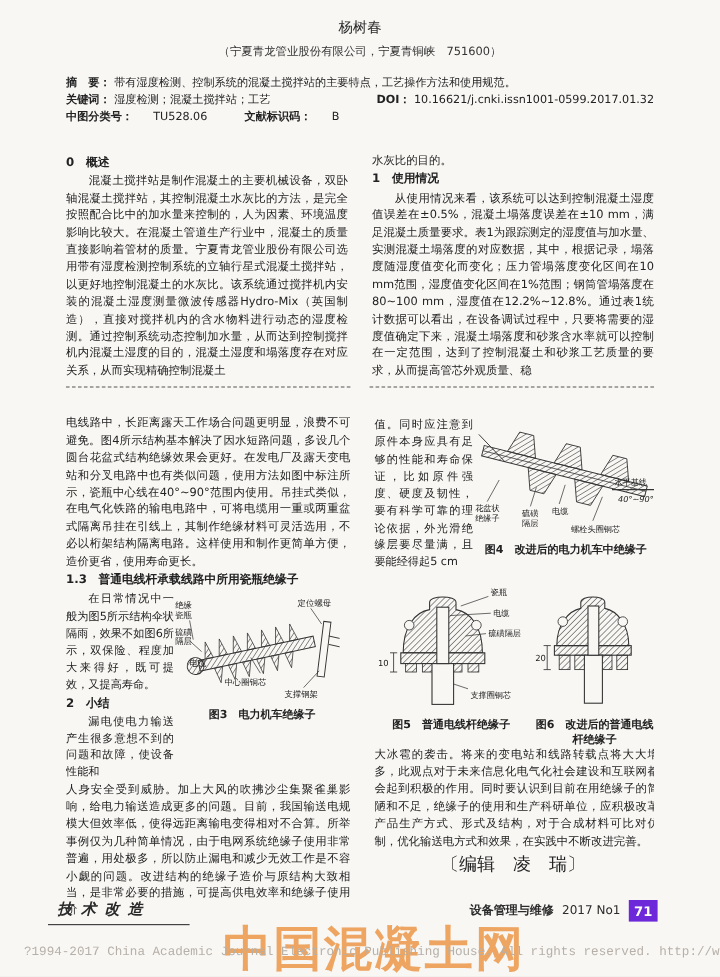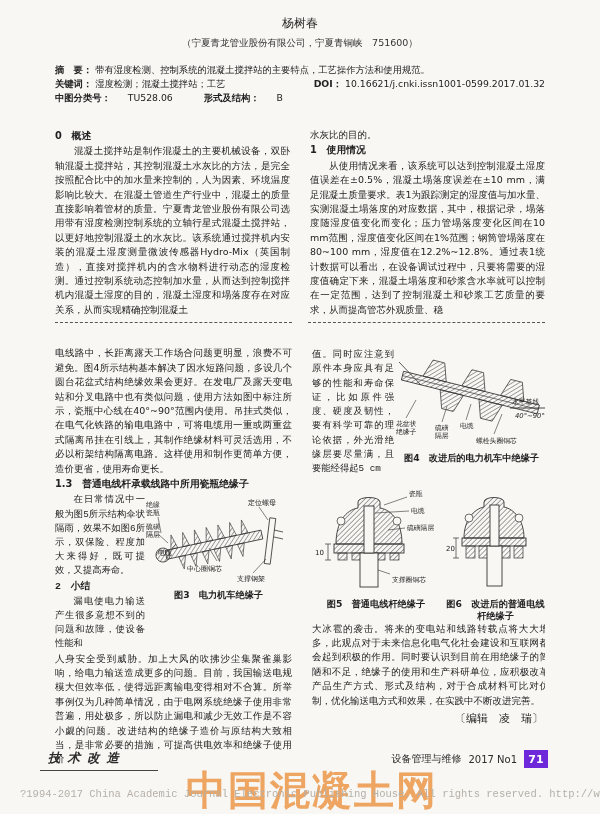--- a/index.html
+++ b/index.html
@@ -17,36 +17,36 @@
   .meta .lbl { font-weight:bold;margin-top:22px; }
   .meta-row2 { display:flex; justify-content:space-between; }
   .meta-row3 span { margin-right:14px; }
   .cols { display:flex; gap:20px; margin-top:23px; }
   .col { width:237px; font-size:9.5px; line-height:14.4px; text-align:justify; color:#222; }
   .sec { font-weight:bold; font-size:9.8px; margin:1px 0; text-align:left; }
   .ind { text-indent:2em; }
   .sep-row { display:flex; gap:16px; margin-top:5px; }
   .sep-row div { width:237px; border-top:1px dashed #555; height:1px; }
   .fig-row { display:flex; margin-top:2px; }
-  .fig-row .txt { font-size:9.3px; line-height:14.2px; text-align:justify;font-family:Liberation Mono, monospace; }
+  .fig-row .txt { font-size:9.3px; line-height:14.2px; text-align:justify; }
   .f3t { width:90px; }  .f3f { width:147px; }
   .f4t { width:82px; }  .f4f { width:155px; }
   .figcap { text-align:center; font-size:9.2px; font-weight:bold; margin-top:1px; line-height:12px; }
   .figs56 { display:flex; gap:4px; margin-top:4px; }
   .fig56 { text-align:center; }
   svg text { font-family:"DejaVu Sans", sans-serif; fill:#222; }
-  .editor { text-align:right; font-size:11px; margin-top:4px; padding-right:6px; }
+  .editor { text-align:center; font-size:15px; margin-top:4px; padding-right:6px; }
   .footer-col {
     position:absolute; left:40px; top:750px; width:118px;
     font-family:"DejaVu Serif", serif; font-style:italic; font-weight:bold;
     font-size:12.5px; letter-spacing:7px; color:#2a2a2a;
     border-bottom:1.5px solid #444; padding:0 0 3px 8px;
   }
   .footer-right { position:absolute; right:52px; top:750px; display:flex; align-items:center; gap:7px; }
-  .journal { font-weight:normal; font-size:10px; }
+  .journal { font-weight:bold; font-size:10px; }
   .issue { font-size:10px; }
   .pageno {
     background:#6d28d9; color:#fff; font-weight:bold; font-size:11px;
     width:24px; height:18px; display:flex; align-items:center; justify-content:center;
   }
   .watermark {
     position:absolute; left:186px; top:763px; font-size:40px; font-weight:bold;
     color:rgba(236,155,81,0.9); letter-spacing:2px; white-space:nowrap;
   }
   .copyright {
@@ -77,21 +77,21 @@
           <span class="lbl">DOI：</span>
           <span>10.16621/j.cnki.issn1001-0599.2017.01.32</span>
         </span>
       </div>
       <div class="meta-row3">
         <span>
           <span class="lbl">中图分类号：</span>
           <span>TU528.06</span>
         </span>
         <span>
-          <span class="lbl">形式及结构：</span>
+          <span class="lbl">文献标识码：</span>
           <span>B</span>
         </span>
       </div>
     </div>
 
     <div class="cols">
       <div class="col">
         <div class="sec">0　概述</div>
         <div class="ind">混凝土搅拌站是制作混凝土的主要机械设备，双卧轴混凝土搅拌站，其控制混凝土水灰比的方法，是完全按照配合比中的加水量来控制的，人为因素、环境温度影响比较大。在混凝土管道生产行业中，混凝土的质量直接影响着管材的质量。宁夏青龙管业股份有限公司选用带有湿度检测控制系统的立轴行星式混凝土搅拌站，以更好地控制混凝土的水灰比。该系统通过搅拌机内安装的混凝土湿度测量微波传感器Hydro-Mix（英国制造），直接对搅拌机内的含水物料进行动态的湿度检测。通过控制系统动态控制加水量，从而达到控制搅拌机内混凝土湿度的目的，混凝土湿度和塌落度存在对应关系，从而实现精确控制混凝土</div>
       </div>

